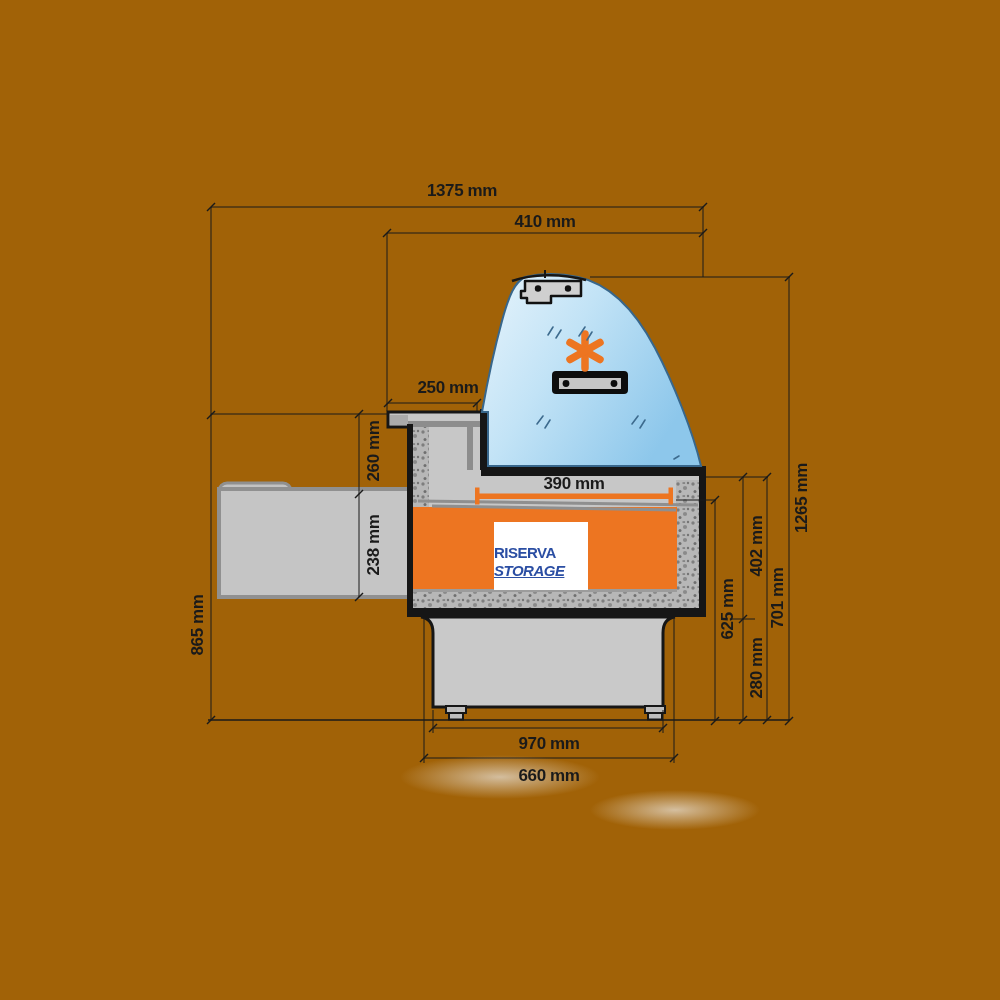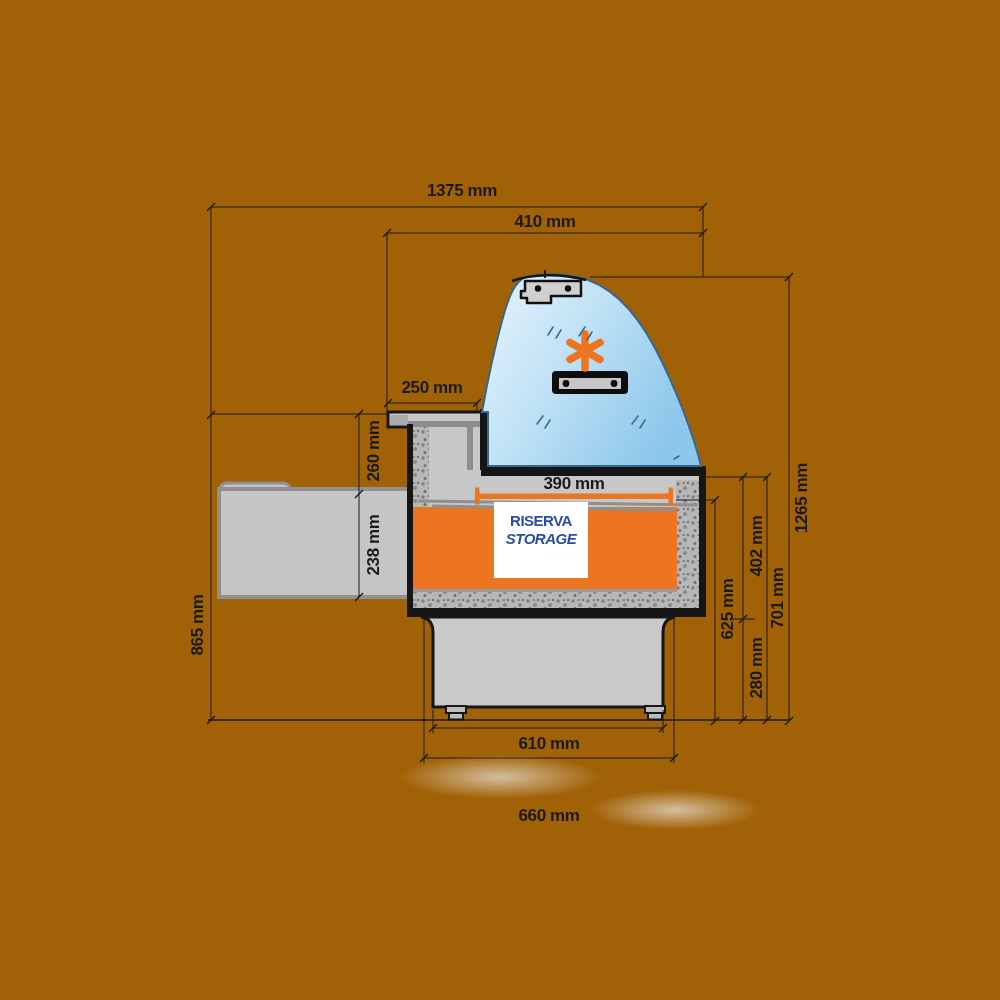--- a/index.html
+++ b/index.html
@@ -8,25 +8,25 @@
     font-family:"Liberation Sans",sans-serif;
   }
   #drawing{position:absolute;left:0;top:0;}
   .dim{
     position:absolute;font:700 17px/1 "Liberation Sans",sans-serif;
     letter-spacing:-0.4px;color:#1a1a1a;white-space:nowrap;
     transform:translate(-50%,-50%);
   }
   .dim.v{transform:translate(-50%,-50%) rotate(-90deg);}
   .brandbox{
-    position:absolute;left:494px;top:502px;width:94px;height:56px;background:#ffffff;
-    display:flex;flex-direction:column;align-items:center;justify-content:center;gap:1px;
+    position:absolute;left:494px;top:534px;width:94px;height:56px;background:#ffffff;
+    display:flex;flex-direction:column;justify-content:center;gap:1px;
   }
   .brand1{font:700 15px/1.1 "Liberation Sans",sans-serif;color:#2B4EA3;letter-spacing:-0.5px;}
-  .brand2{font:700 15px/1.1 "Liberation Sans",sans-serif;font-style:italic;color:#2B4EA3;letter-spacing:-0.5px;}
+  .brand2{font:700 15px/1.1 "Liberation Sans",sans-serif;font-style:italic;color:#2B4EA3;letter-spacing:-0.5px;text-decoration:underline;}
   .smudge{position:absolute;pointer-events:none;opacity:.65;}
 </style>
 </head>
 <body>
 
 <div id="canvas">
 
   <svg id="drawing" width="1000" height="1000" viewBox="0 0 1000 1000">
     <defs>
       <pattern id="speckle" width="15" height="13" patternUnits="userSpaceOnUse">
@@ -175,24 +175,24 @@
       <path d="M785,281 L793,273"></path>
         <path d="M785,725 L793,717"></path>
     </g>
   </svg>
 
   <div class="smudge" style="left:400px;top:755px;width:200px;height:44px;background:radial-gradient(closest-side,#efefef,rgba(255,255,255,0));"></div>
   <div class="smudge" style="left:590px;top:790px;width:170px;height:40px;background:radial-gradient(closest-side,#f1f1f1,rgba(255,255,255,0));"></div>
 
   <div class="dim" style="left:462px;top:190px">1375 mm</div>
   <div class="dim" style="left:545px;top:221px">410 mm</div>
-  <div class="dim" style="left:432px;top:387px">250 mm</div>
+  <div class="dim" style="left:448px;top:387px">250 mm</div>
   <div class="dim" style="left:574px;top:483px">390 mm</div>
-  <div class="dim" style="left:549px;top:743px">610 mm</div>
-  <div class="dim" style="left:549px;top:815px">660 mm</div>
+  <div class="dim" style="left:549px;top:743px">970 mm</div>
+  <div class="dim" style="left:549px;top:775px">660 mm</div>
 
   <div class="dim v" style="left:197px;top:625px">865 mm</div>
   <div class="dim v" style="left:373px;top:451px">260 mm</div>
   <div class="dim v" style="left:373px;top:545px">238 mm</div>
   <div class="dim v" style="left:727px;top:609px">625 mm</div>
   <div class="dim v" style="left:756px;top:546px">402 mm</div>
   <div class="dim v" style="left:756px;top:668px">280 mm</div>
   <div class="dim v" style="left:777px;top:598px">701 mm</div>
   <div class="dim v" style="left:801px;top:498px">1265 mm</div>
 

